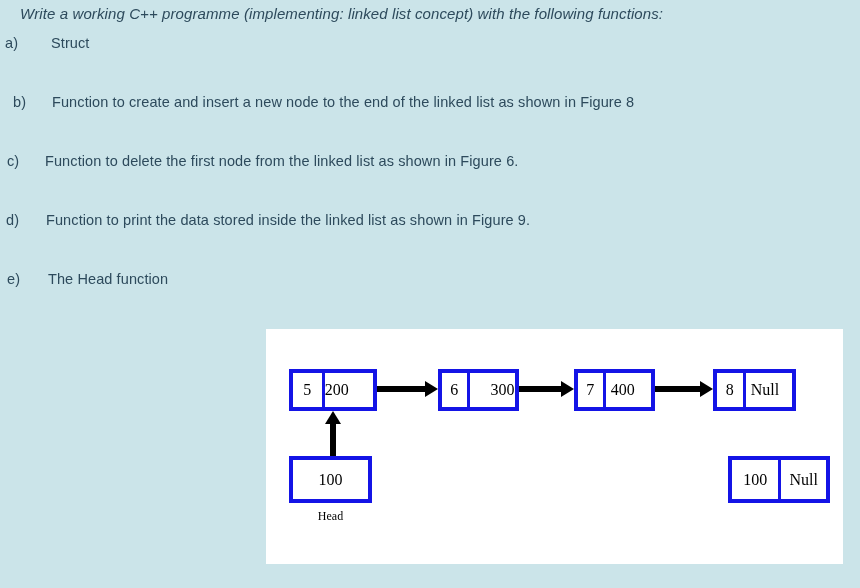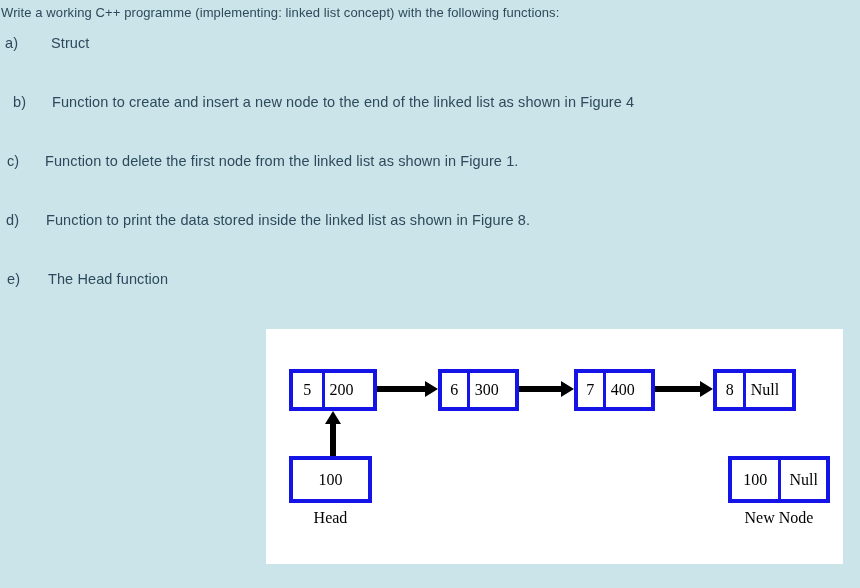--- a/index.html
+++ b/index.html
@@ -18,25 +18,26 @@
 
   
   #question-block {
     position: absolute;
     left: 0;
     top: 0;
     width: 860px;
   }
   .intro-line {
     position: absolute;
-    left: 1px;
+    left: 20px;
     top: 5px;
-    font-size: 13px;
+    font-size: 15px;
     letter-spacing: 0.1px;
     white-space: nowrap;
+    font-style: italic;
   }
   .q-item {
     position: absolute;
     font-size: 14.5px;
     letter-spacing: 0.1px;
     white-space: nowrap;
     display: flex;
   }
   .q-item .q-letter {
     display: inline-block;
@@ -85,25 +86,25 @@
     box-sizing: border-box;
     height: 100%;
   }
   .node .cell.left {
     border-right: 3px solid #1414e6;
   }
 
   
   #node-1 { left: 23px;  top: 40px; width: 88px; height: 42px; }
   #node-1 .left  { width: 32px; }
-  #node-1 .right { width: 49px; padding-left: 5px; justify-content: flex-start; border-radius: 11px; }
+  #node-1 .right { width: 49px; justify-content: flex-start; border-radius: 11px; }
 
   #node-2 { left: 172px; top: 40px; width: 81px; height: 42px; }
   #node-2 .left  { width: 28px; }
-  #node-2 .right { width: 46px; padding-left: 5px; justify-content: flex-start; font-family: Liberation Serif, serif; }
+  #node-2 .right { width: 46px; padding-left: 21px; justify-content: flex-start; font-family: Liberation Serif, serif; }
 
   #node-3 { left: 308px; top: 40px; width: 81px; height: 42px; }
   #node-3 .left  { width: 28px; }
   #node-3 .right { width: 46px; padding-left: 5px; justify-content: flex-start; }
 
   #node-4 { left: 447px; top: 40px; width: 83px; height: 42px; }
   #node-4 .left  { width: 29px; }
   #node-4 .right { width: 47px; padding-left: 5px; justify-content: flex-start; }
 
   
@@ -175,21 +176,21 @@
     height: 0;
     border-left: 8px solid transparent;
     border-right: 8px solid transparent;
     border-bottom: 13px solid #000000;
   }
 
   
   .caption {
     position: absolute;
     font-family: "Liberation Serif", serif;
-    font-size: 16px;
+    font-size: 12px;
     color: #000000;
     text-align: center;
     white-space: nowrap;
   }
   #head-caption     { left: 23px;  top: 180px; width: 83px; }
   #new-node-caption { left: 452px; top: 180px; width: 122px; }
 
   #figure-caption {
     position: absolute;
     left: 240px;
@@ -210,31 +211,31 @@
 
   <div class="intro-line">Write a working C++ programme (implementing: linked list concept) with the following functions:</div>
 
   <div class="q-item q-a">
     <span class="q-letter">a)</span>
     <span class="q-text">Struct</span>
   </div>
 
   <div class="q-item q-b">
     <span class="q-letter">b)</span>
-    <span class="q-text">Function to create and insert a new node to the end of the linked list as shown in Figure 4</span>
+    <span class="q-text">Function to create and insert a new node to the end of the linked list as shown in Figure 8</span>
   </div>
 
   <div class="q-item q-c">
     <span class="q-letter">c)</span>
-    <span class="q-text">Function to delete the first node from the linked list as shown in Figure 1.</span>
+    <span class="q-text">Function to delete the first node from the linked list as shown in Figure 6.</span>
   </div>
 
   <div class="q-item q-d">
     <span class="q-letter">d)</span>
-    <span class="q-text">Function to print the data stored inside the linked list as shown in Figure 8.</span>
+    <span class="q-text">Function to print the data stored inside the linked list as shown in Figure 9.</span>
   </div>
 
   <div class="q-item q-e">
     <span class="q-letter">e)</span>
     <span class="q-text">The Head function</span>
   </div>
 
 </div>
 
 <div id="figure-panel">
@@ -281,16 +282,15 @@
 
   <div class="node" id="head-box">
     <div class="cell single">100</div>
   </div>
   <div class="caption" id="head-caption">Head</div>
 
   <div class="node" id="new-node-box">
     <div class="cell left">100</div>
     <div class="cell right">Null</div>
   </div>
-  <div class="caption" id="new-node-caption">New Node</div>
 
 
 </div>
 
 </body></html>

